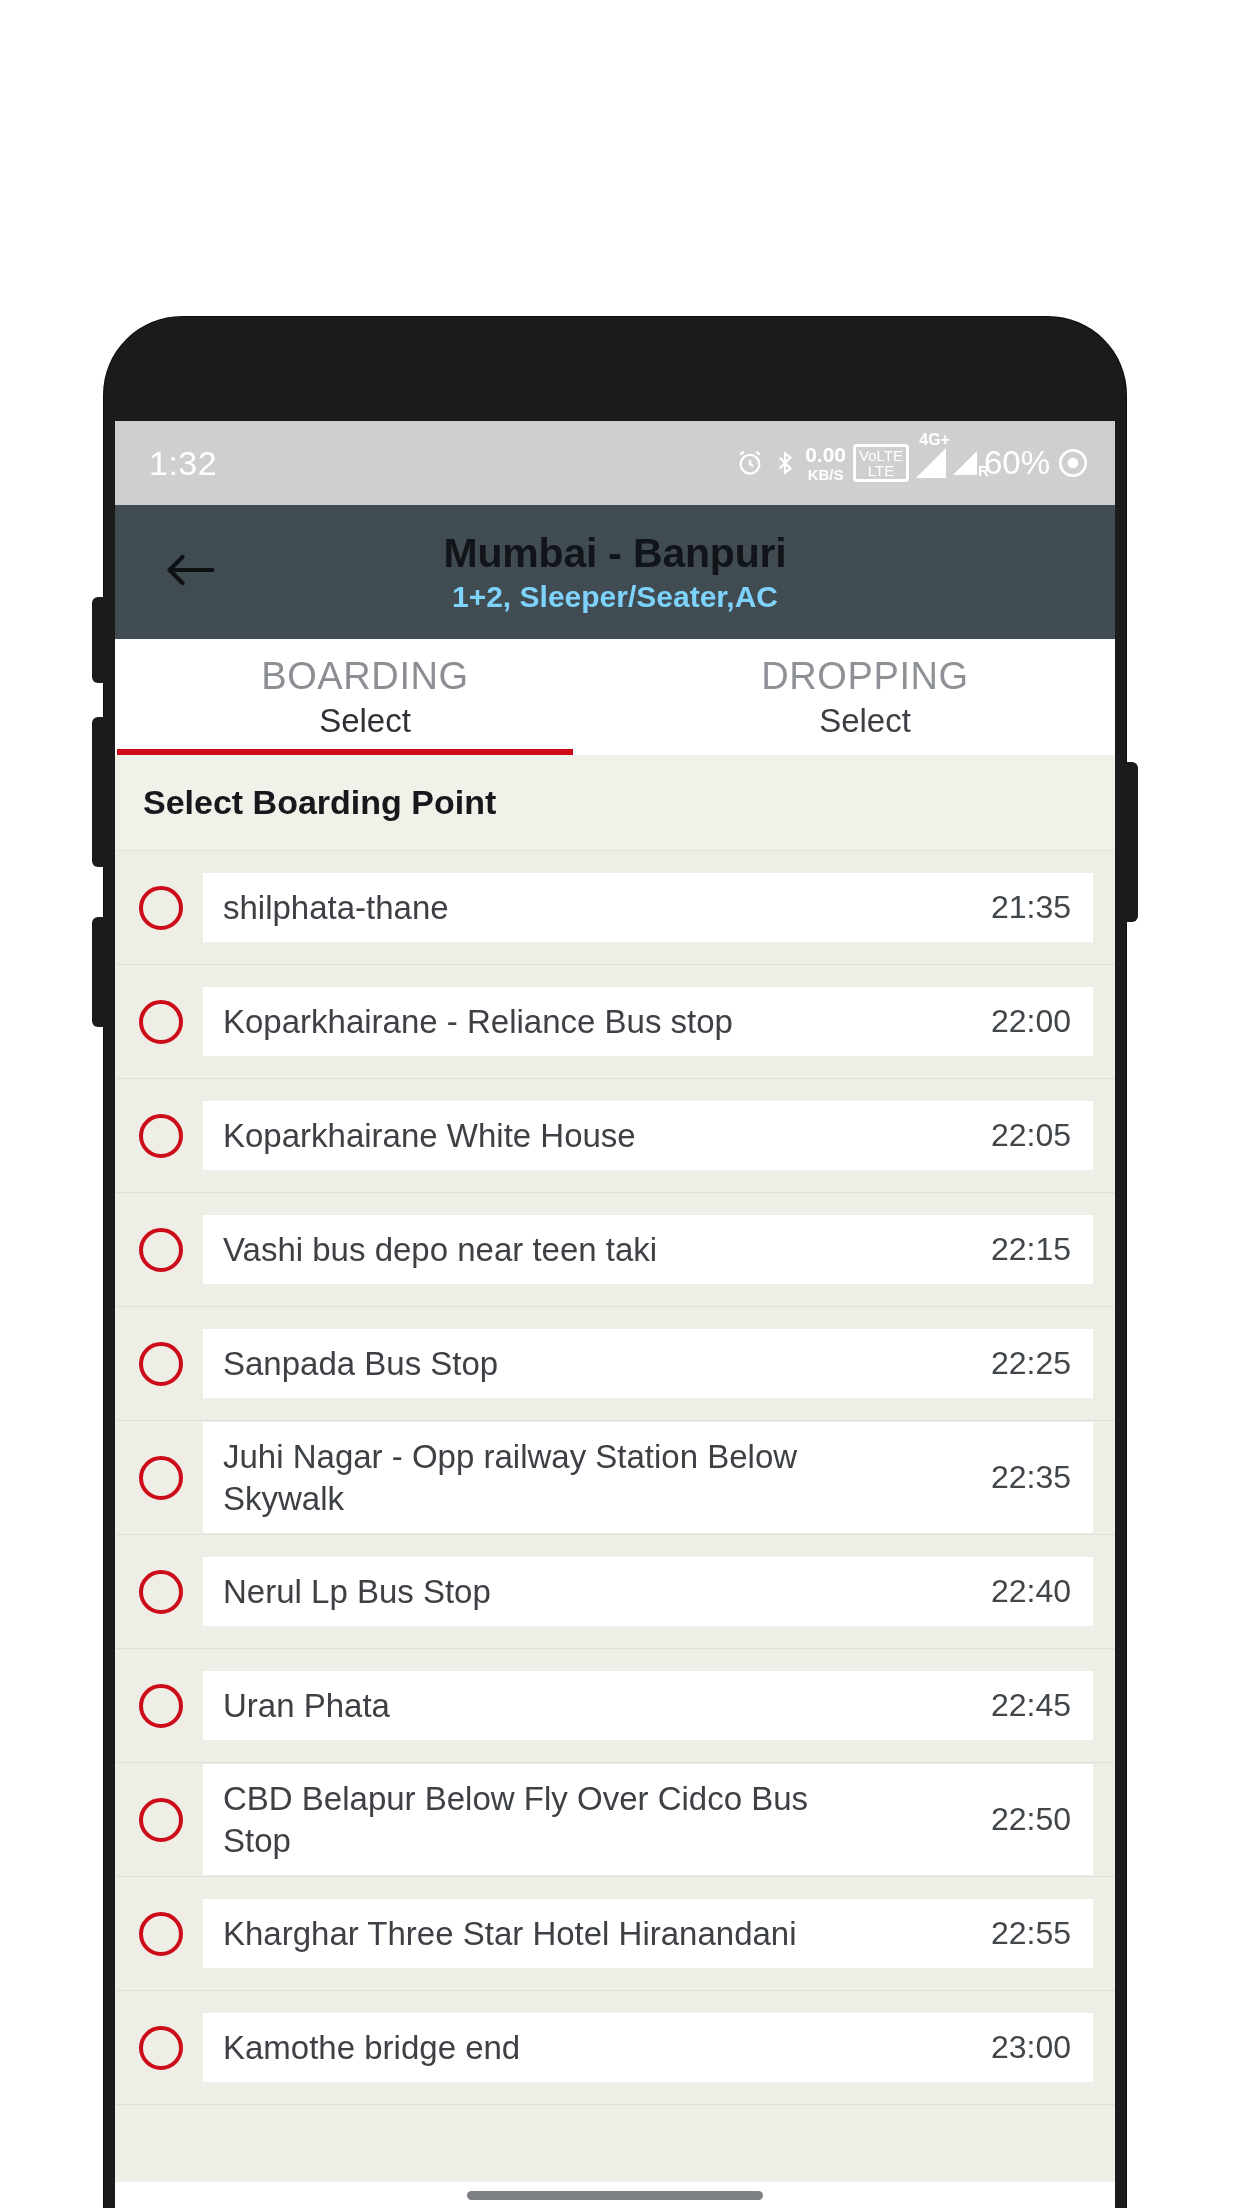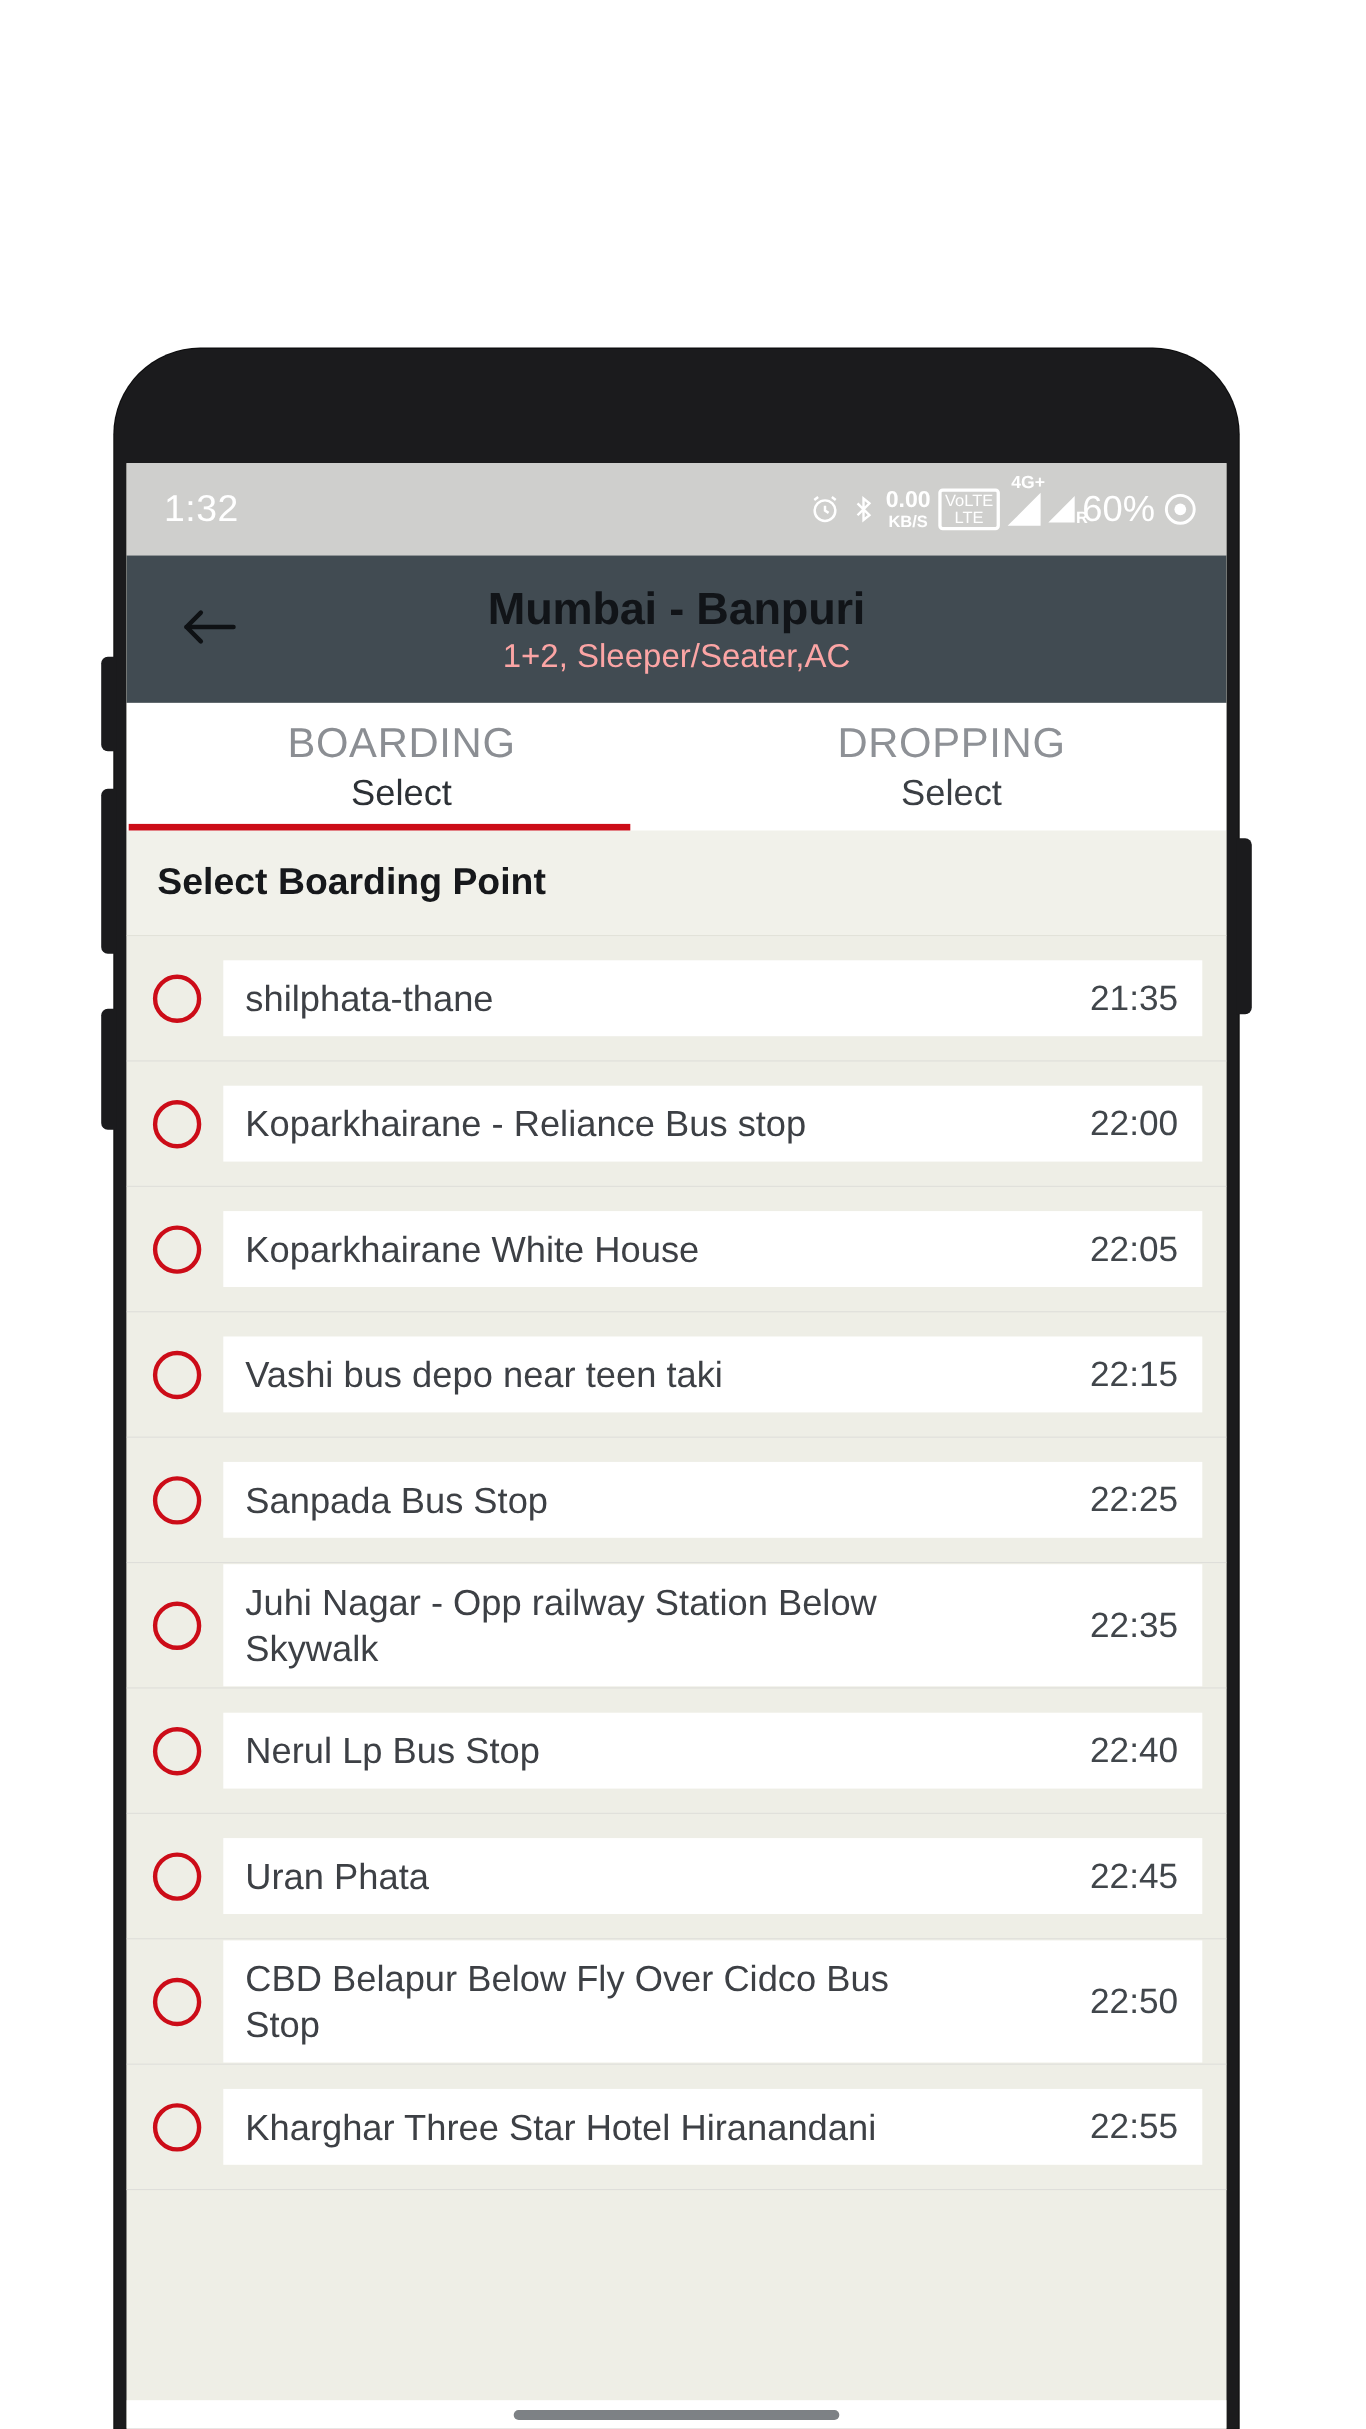--- a/index.html
+++ b/index.html
@@ -121,22 +121,22 @@
     pointer-events: none;
   }
   #app-bar-title {
     font-size: 41px;
     font-weight: 700;
     color: #111418;
     letter-spacing: -0.2px;
   }
   #app-bar-subtitle {
     font-size: 30px;
-    font-weight: 400;
-    color: #fca5a5;
+    font-weight: 700;
+    color: #7dd3fc;
     margin-top: 3px;
   }
 
   
   #tab-bar {
     height: 116px;
     background: #ffffff;
     display: flex;
     position: relative;
   }
@@ -401,20 +401,27 @@
             <div class="item-time">22:50</div>
           </div>
         </div>
         <div class="list-item">
           <div class="radio-icon"></div>
           <div class="item-card">
             <div class="item-name">Kharghar Three Star Hotel Hiranandani</div>
             <div class="item-time">22:55</div>
           </div>
         </div>
+        <div class="list-item">
+          <div class="radio-icon"></div>
+          <div class="item-card">
+            <div class="item-name">Kamothe bridge end</div>
+            <div class="item-time">23:00</div>
+          </div>
+        </div>
       </div>
 
     <div id="nav-bar">
       <div id="nav-pill"></div>
     </div>
 
   </div>
 </div>
 
 </body></html>

